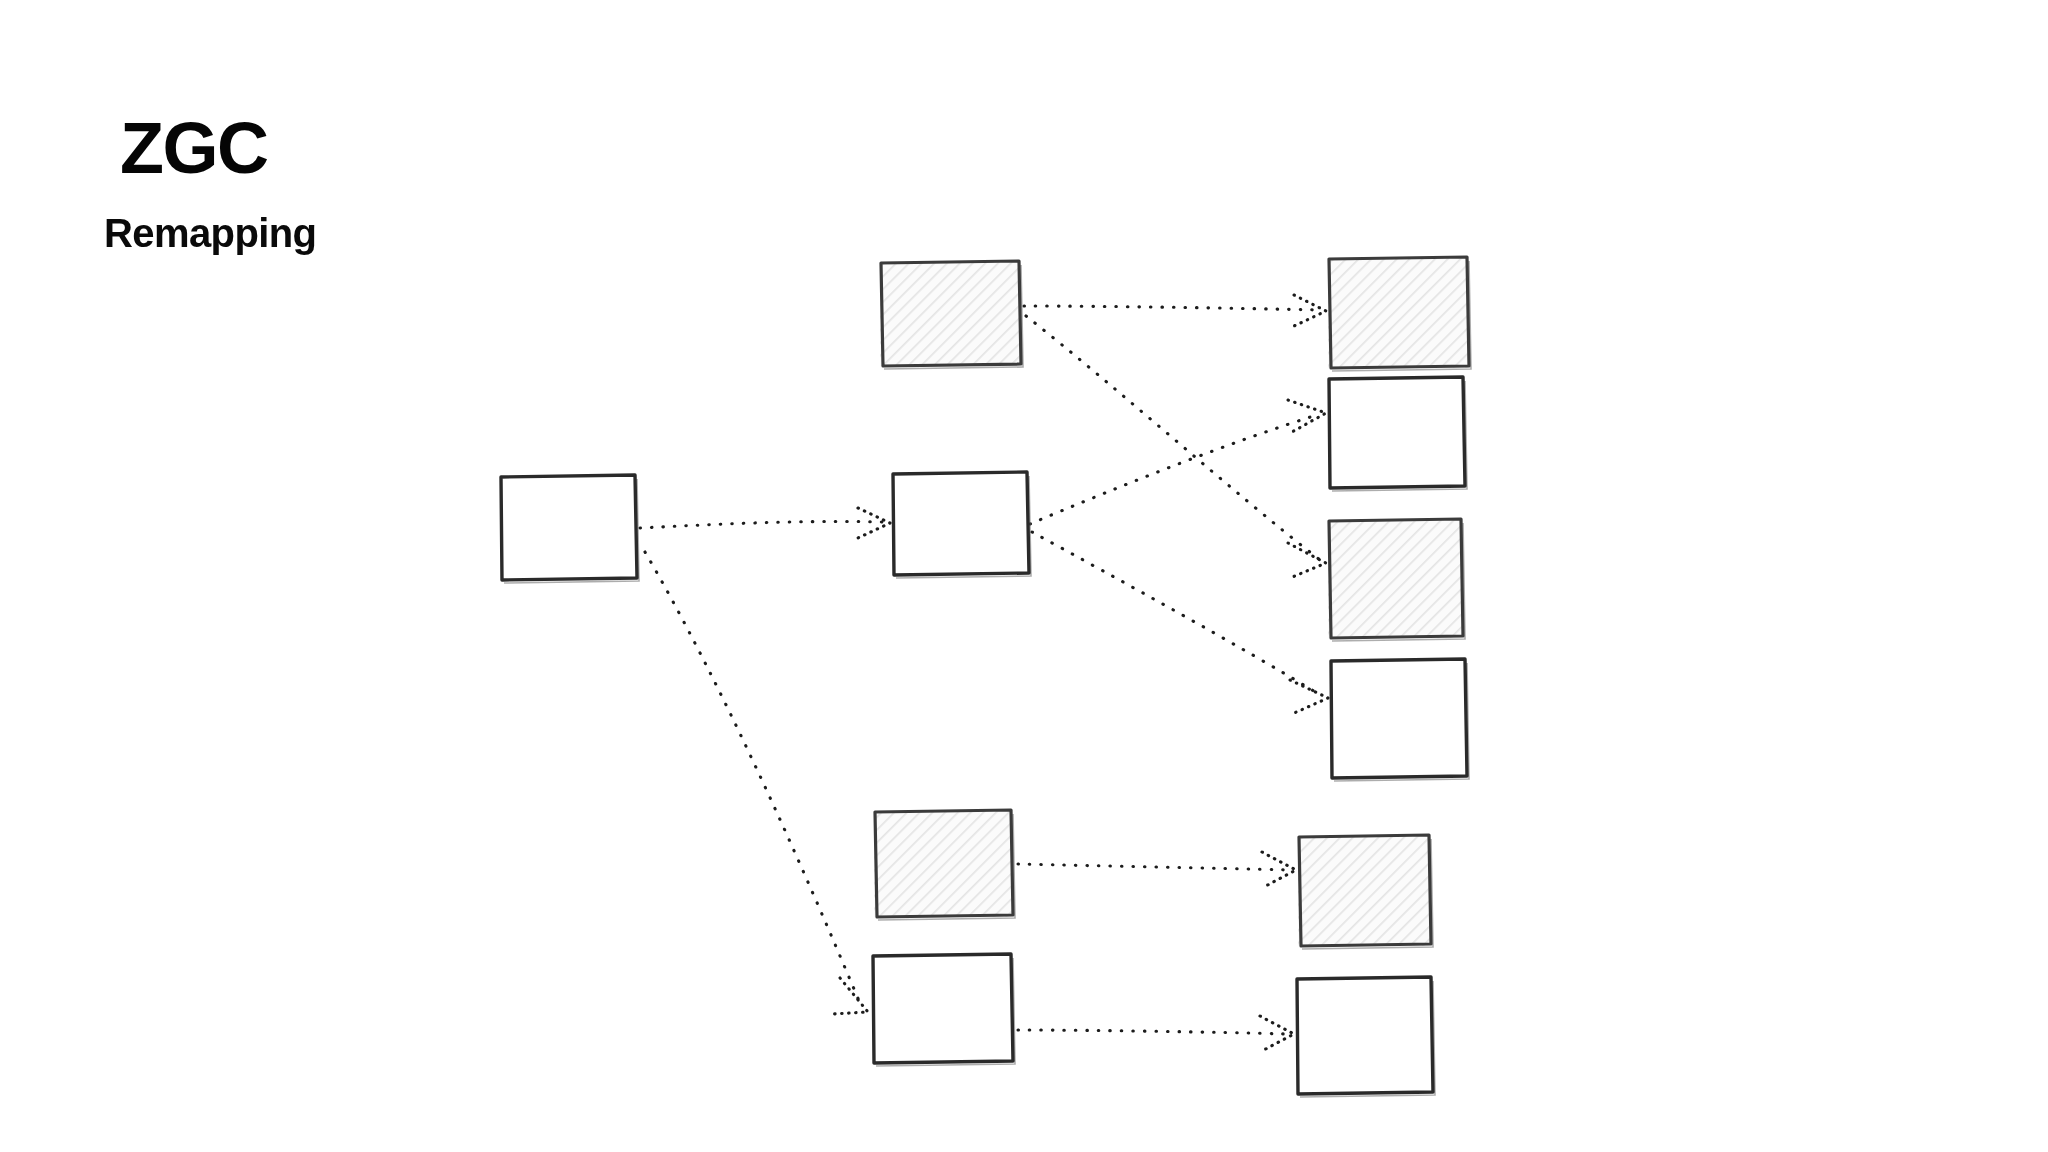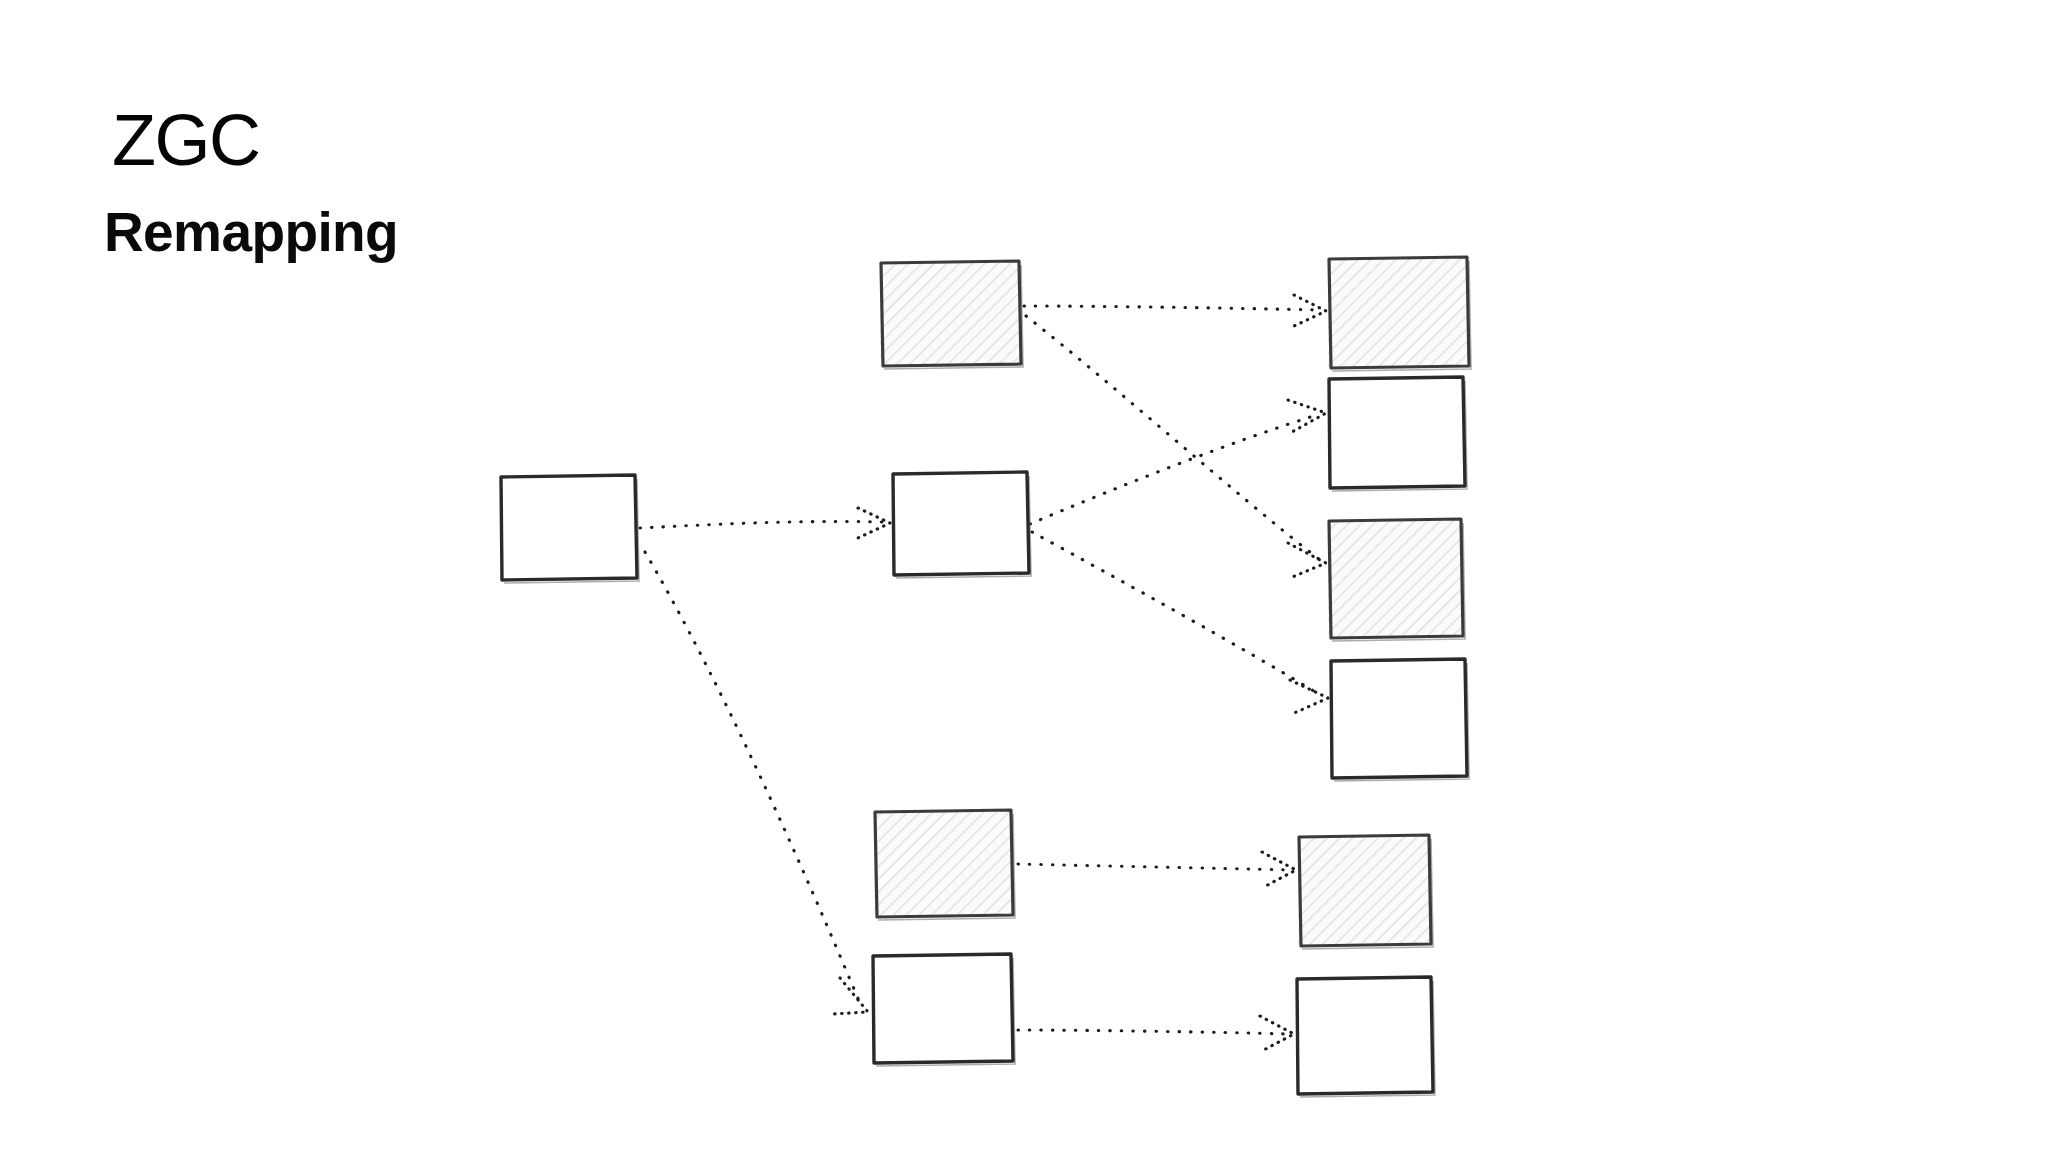--- a/index.html
+++ b/index.html
@@ -24,32 +24,32 @@
   }
   
   .title-block {
     position: absolute;
     left: 104px;
     top: 96px;
     user-select: none;
   }
   .slide-title {
     font-family: "Liberation Sans", sans-serif;
-    font-weight: normal;
+    font-weight: bold;
     font-size: 72px;
     line-height: 1.0;
     letter-spacing: -1.5px;
     color: #050505;
-    margin: 8px;
+    margin: 16px;
     padding: 0;
   }
   .slide-subtitle {
     font-family: "Liberation Sans", sans-serif;
     font-weight: bold;
-    font-size: 55px;
+    font-size: 40px;
     line-height: 1.0;
     letter-spacing: -0.6px;
     color: #0a0a0a;
     margin: 0;
     padding: 0;
     margin-top: 29px;
   }
   
   #diagram {
     position: absolute;

